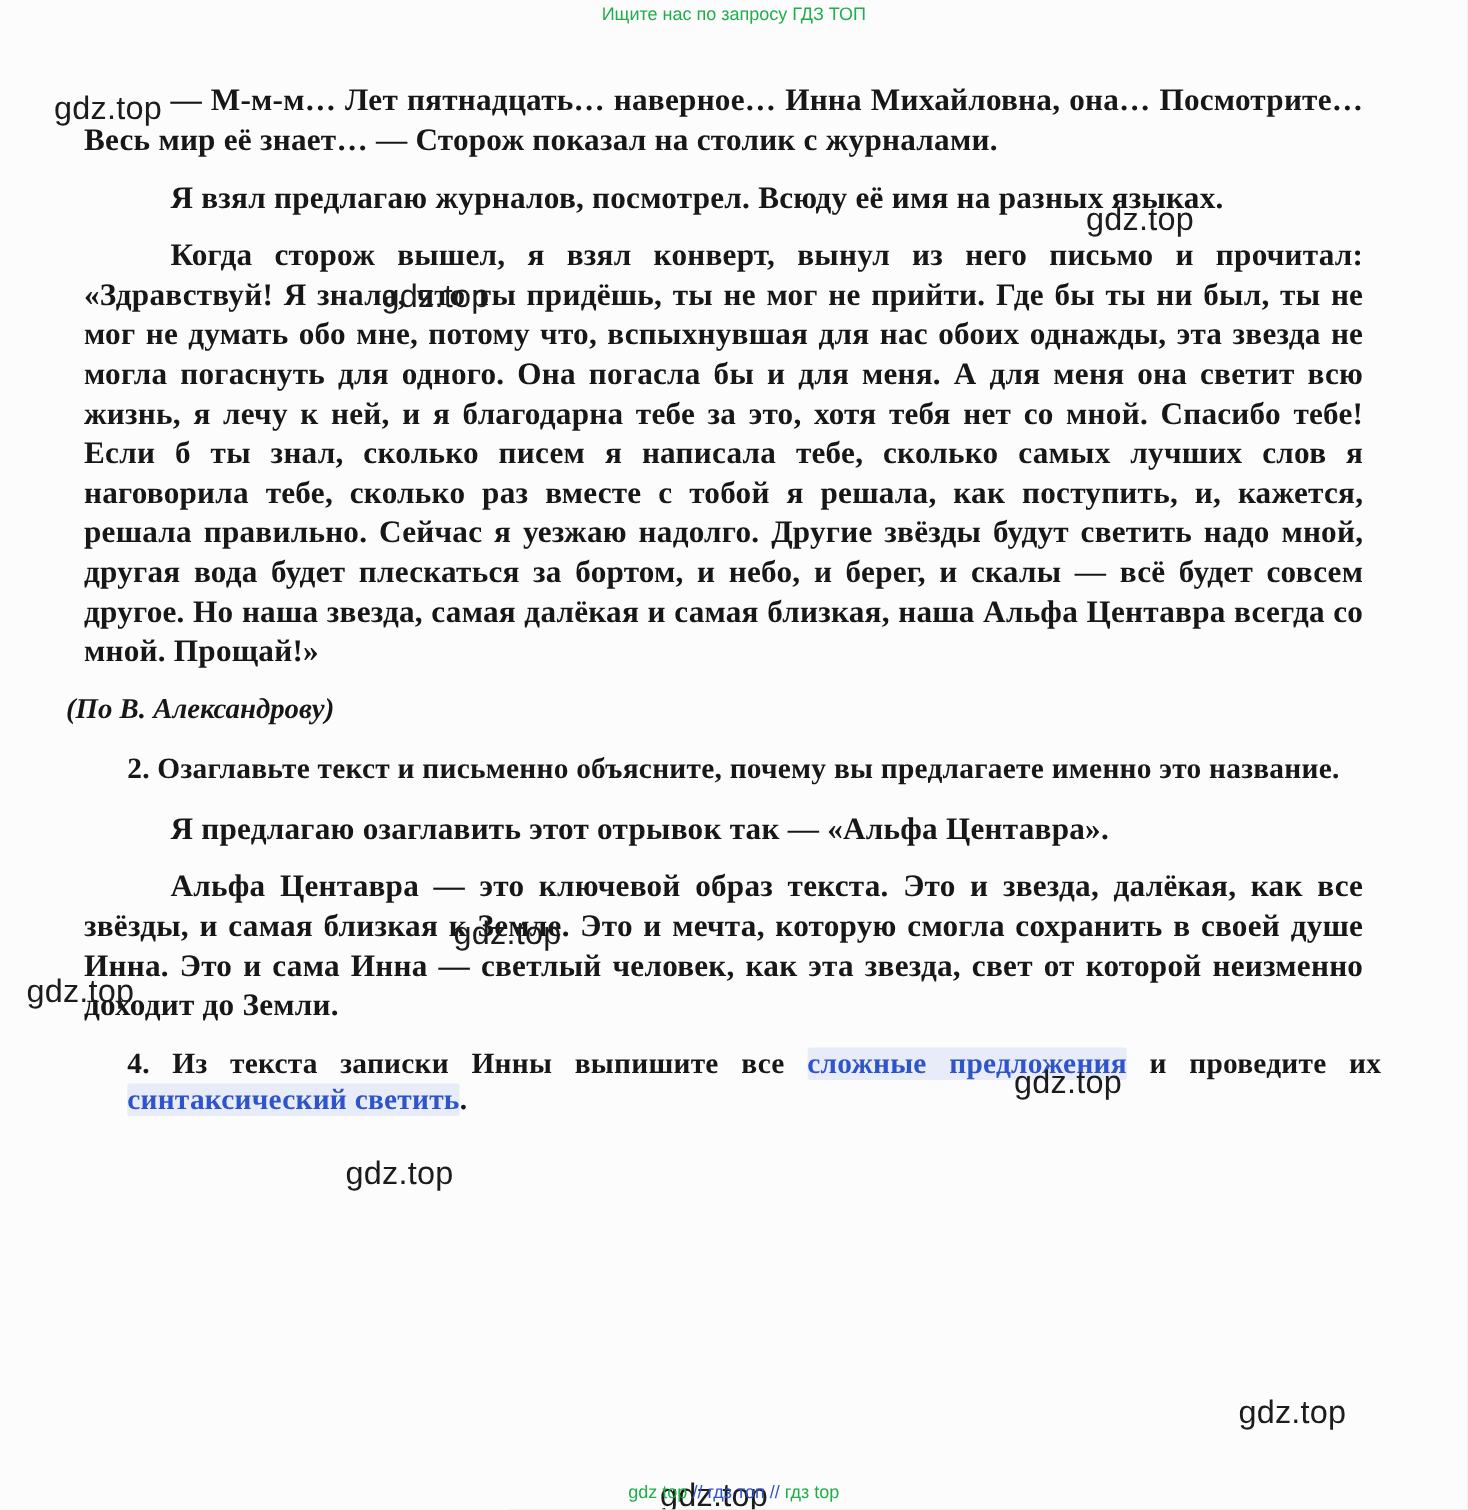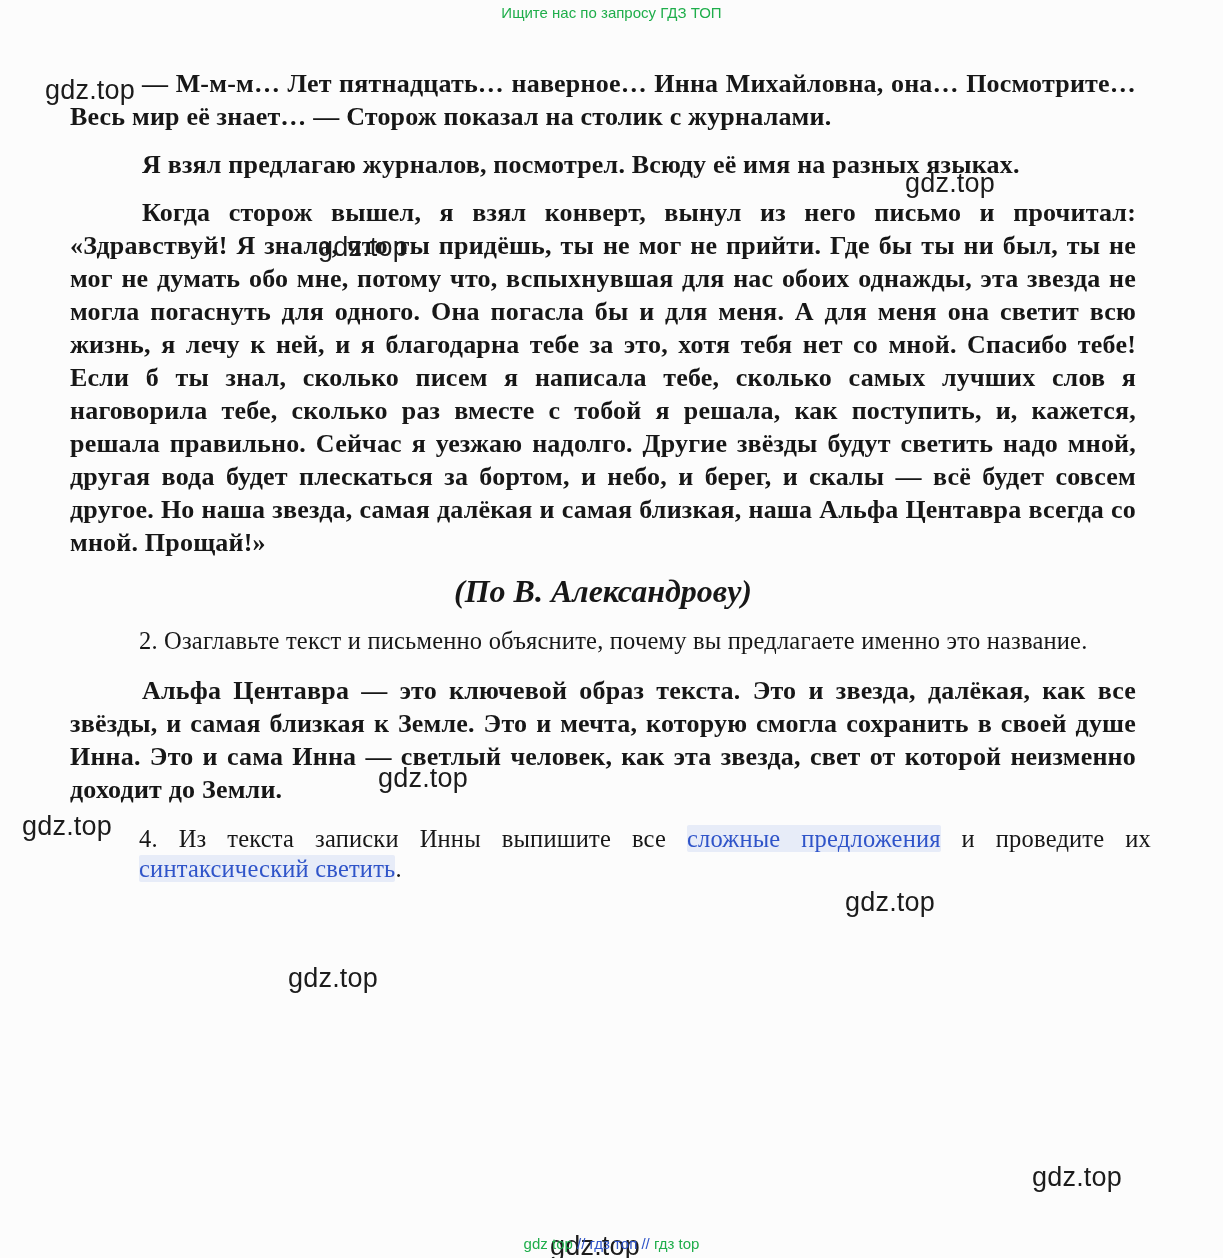--- a/index.html
+++ b/index.html
@@ -33,31 +33,31 @@
     margin: 15px;
     font-size: 26px;
     line-height: 33px;
     font-weight: 700;
     text-align: justify;
     text-indent: 72px;
     letter-spacing: 0.2px;
   }
   p.attribution {
     margin: 0;
-    font-size: 32px;
+    font-size: 24px;
     line-height: 34px;
     font-weight: 700;
     font-style: italic;
-    text-align: center;
+    text-align: left;
   }
   p.exercise {
-    margin: 18px 0 0 84px;
+    margin: 18px 0 0 51px;
     font-size: 24.5px;
     line-height: 30px;
-    font-weight: 400;
+    font-weight: 700;
     text-align: justify;
     letter-spacing: 0.2px;
   }
   .student-block { margin-top: 18px; }
   a.inline-link {
     text-decoration: none;
     background: rgba(80, 120, 220, 0.12);
     border-radius: 2px;
     cursor: pointer;
   }
@@ -94,20 +94,21 @@
     <p class="body-par">— М-м-м… Лет пятнадцать… наверное… Инна Михайловна, она… Посмотрите… Весь мир её знает… — Сторож показал на столик с журналами.</p>
     <p class="body-par">Я взял предлагаю журналов, посмотрел. Всюду её имя на разных языках.</p>
     <p class="body-par">Когда сторож вышел, я взял конверт, вынул из него письмо и прочитал: «Здравствуй! Я знала, что ты придёшь, ты не мог не прийти. Где бы ты ни был, ты не мог не думать обо мне, потому что, вспыхнувшая для нас обоих однажды, эта звезда не могла погаснуть для одного. Она погасла бы и для меня. А для меня она светит всю жизнь, я лечу к ней, и я благодарна тебе за это, хотя тебя нет со мной. Спасибо тебе! Если б ты знал, сколько писем я написала тебе, сколько самых лучших слов я наговорила тебе, сколько раз вместе с тобой я решала, как поступить, и, кажется, решала правильно. Сейчас я уезжаю надолго. Другие звёзды будут светить надо мной, другая вода будет плескаться за бортом, и небо, и берег, и скалы — всё будет совсем другое. Но наша звезда, самая далёкая и самая близкая, наша Альфа Центавра всегда со мной. Прощай!»</p>
 
     <p class="attribution">(По В. Александрову)</p>
 
     <p class="exercise">2. Озаглавьте текст и письменно объясните, почему вы предлагаете именно это название.</p>
 
 
     <div class="student-block">
+      <p class="body-par">Я предлагаю озаглавить этот отрывок так — «Альфа Центавра».</p>
       <p class="body-par">Альфа Центавра — это ключевой образ текста. Это и звезда, далёкая, как все звёзды, и самая близкая к Земле. Это и мечта, которую смогла сохранить в своей душе Инна. Это и сама Инна — светлый человек, как эта звезда, свет от которой неизменно доходит до Земли.</p>
     </div>
 
     <p class="exercise">
       <span>4. Из текста записки Инны выпишите все </span><a class="inline-link" style="color: rgb(47, 84, 201);">сложные предложения</a><span> и проведите их </span><a class="inline-link" style="color: rgb(47, 84, 201);">синтаксический светить</a><span>.</span>
     </p>
 
   </div>
 
   <span class="watermark" style="left: 45px; top: 35px; color: rgb(28, 28, 28);">gdz.top</span>

